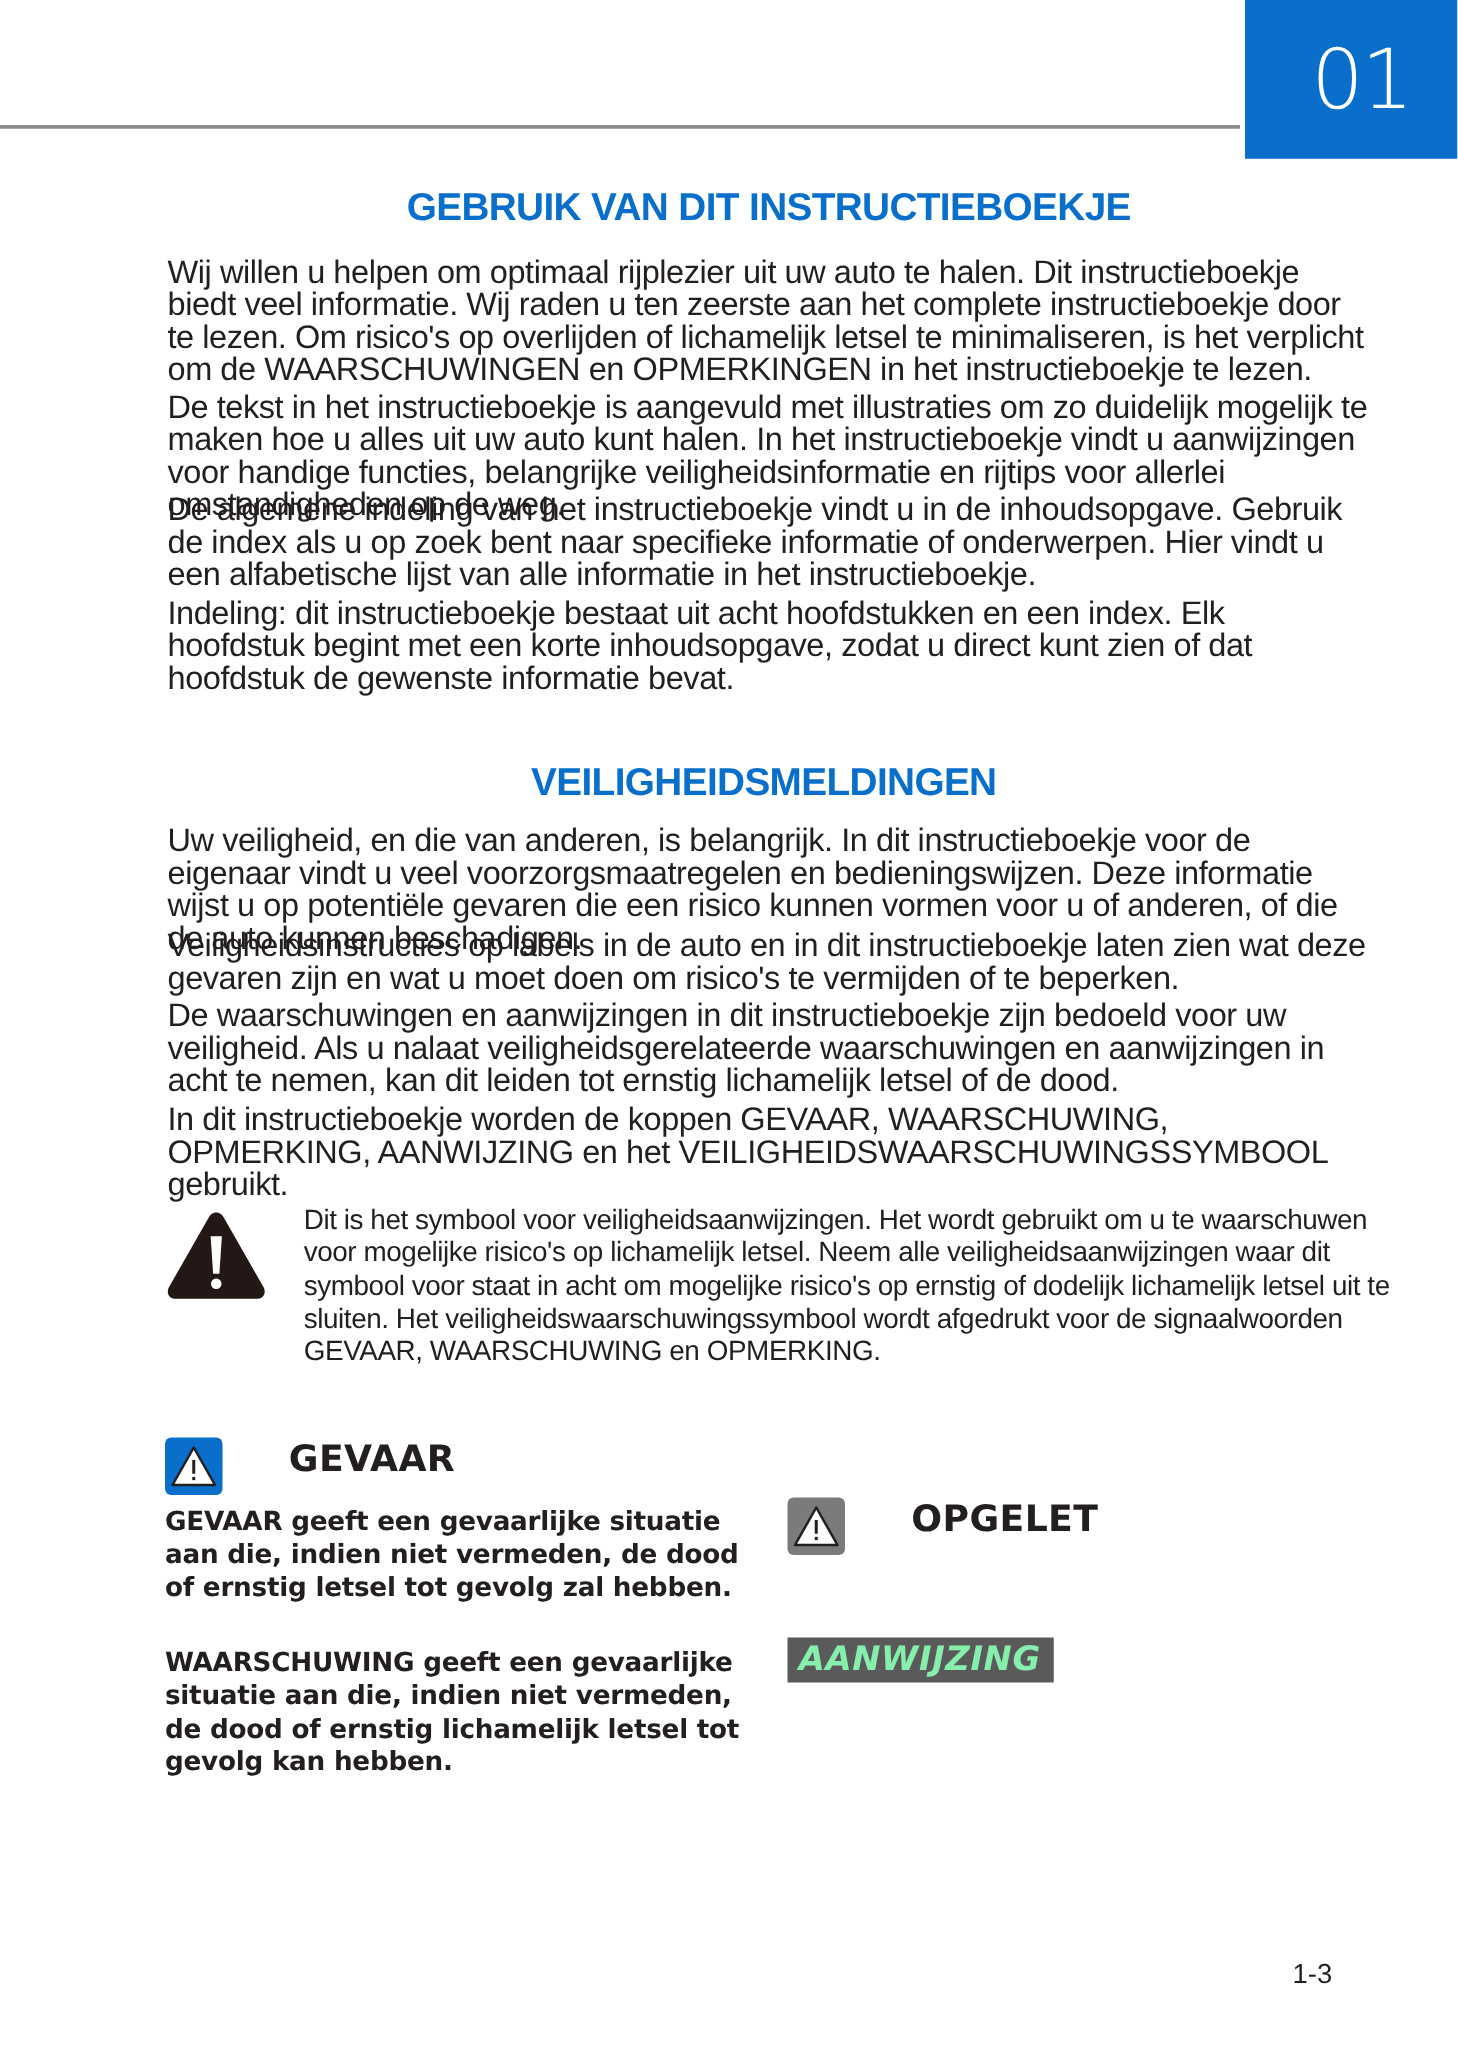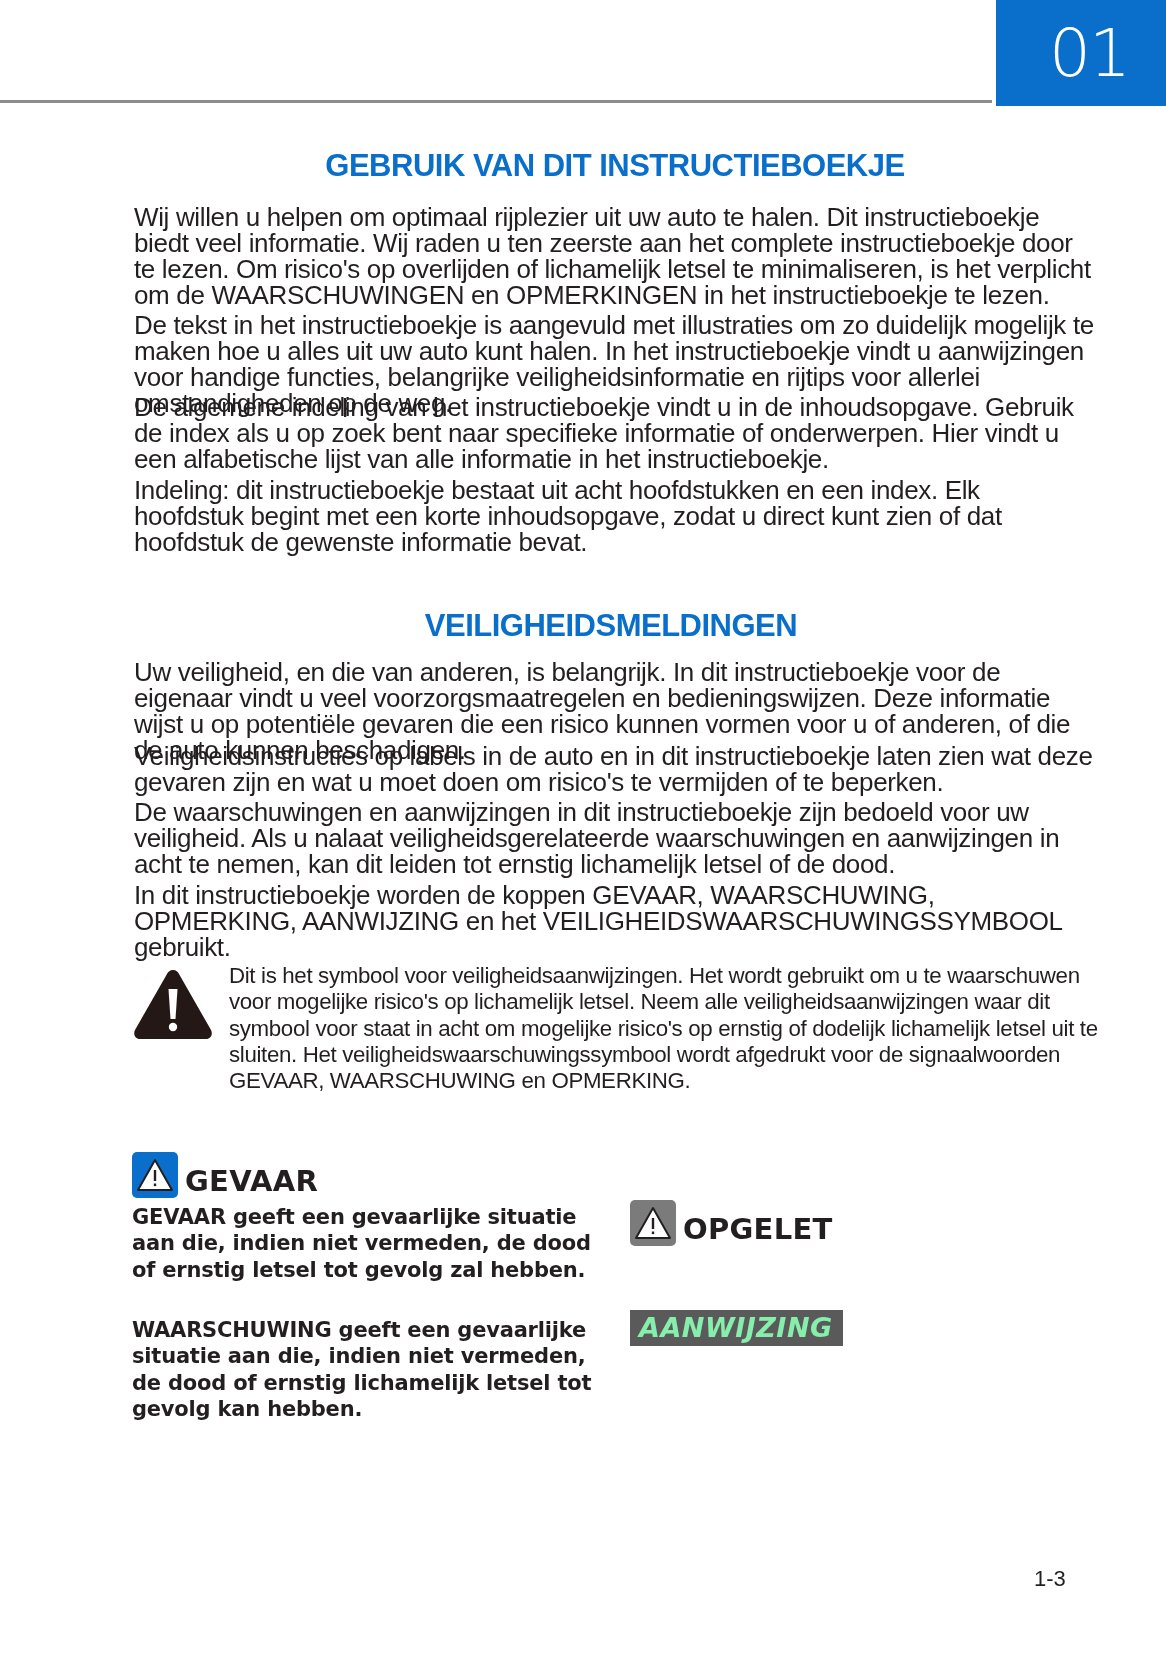--- a/index.html
+++ b/index.html
@@ -1,32 +1,32 @@
 <!DOCTYPE html>
 <html><head>
 <meta charset="utf-8">
 <style>
   html, body { margin: 0; padding: 0; background: #ffffff; }
   body { width: 1166px; height: 1654px; position: relative; overflow: hidden;
          font-family: "Liberation Sans", sans-serif; color: #231f20; }
   .top-rule { position: absolute; left: 0; top: 100px; width: 992px; height: 3px; background: #8c8c8c; }
-  .chapter-tab { position: absolute; left: 996px; top: 0; width: 170px; height: 106px; background: #0a6fca;
+  .chapter-tab { position: absolute; left: 996px; top: 0; width: 170px; height: 127px; background: #0a6fca;
                  color: #fff; font-size: 66px; font-family: "DejaVu Sans", sans-serif; font-weight: 300;
                  display: flex; align-items: center; justify-content: center; padding-left: 16px; box-sizing: border-box; letter-spacing: -2px; }
   h1 { position: absolute; left: 0; width: 1230px; margin: 0; text-align: center; color: #0a6fca;
        font-size: 31px; font-weight: bold; letter-spacing: -0.5px; }
   .section-title-1 { top: 148px; }
   .section-title-2 { top: 608px; width: 1222px; }
   .para { position: absolute; left: 134px; width: 960px; margin: 0; font-size: 26px; line-height: 26px;
           letter-spacing: -0.35px; color: #231f20; }
   .symbol-block { position: absolute; left: 132px; top: 963px; width: 960px; }
   .symbol-icon { position: absolute; left: 0; top: 4px; width: 82px; height: 74px; }
-  .symbol-text { position: absolute; left: 97px; top: 0; width: 880px; font-size: 22.3px; line-height: 26.3px; letter-spacing: -0.35px; margin: 0; }
+  .symbol-text { position: absolute; left: 111px; top: 0; width: 880px; font-size: 22.3px; line-height: 26.3px; letter-spacing: -0.35px; margin: 0; }
   .notice { position: absolute; width: 470px; }
-  .notice-head { display: flex; align-items: flex-end; height: 48px; }
+  .notice-head { display: flex; align-items: flex-start; height: 48px; gap: 46px; }
   .notice-icon { width: 46px; height: 46px; border-radius: 5px; margin-right: 7px; display: flex; align-items: center; justify-content: center; }
   .notice-icon.blue { background: #0a6fca; }
   .notice-icon.gray { background: #7b7b7b; }
   .notice-title { font-size: 29px; font-weight: bold; color: #231f20; letter-spacing: 0.3px; font-family: "DejaVu Sans", sans-serif; font-weight: 600; }
   .notice-body { margin: 6px 0 0 0; font-size: 21px; line-height: 26.3px; font-weight: bold; color: #231f20; letter-spacing: -0.2px; font-family: "DejaVu Sans", sans-serif; }
   .aanw-label { display: inline-block; background: #5a5a5a; color: #86efac; font-style: italic; font-weight: bold;
                 font-size: 27px; padding: 2px 10px 3px 9px; letter-spacing: 0.5px; font-family: "DejaVu Sans", sans-serif; }
   .page-number { position: absolute; left: 1034px; top: 1566px; font-size: 22px; color: #231f20; }
 </style>
 </head>

